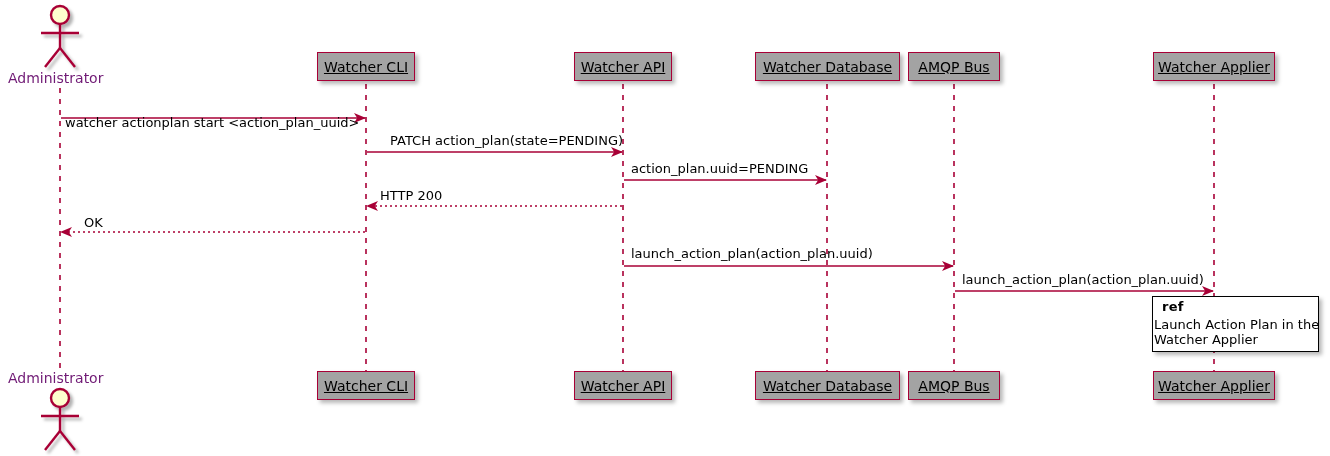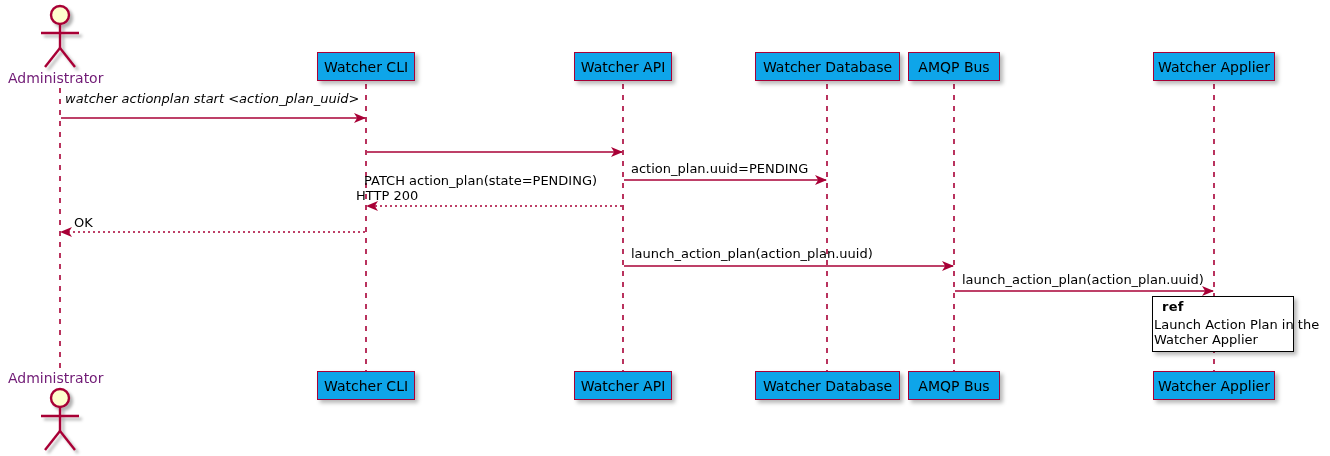--- a/index.html
+++ b/index.html
@@ -23,31 +23,32 @@
     position: absolute;
     left: 0;
     top: 0;
     width: 1330px;
     height: 456px;
   }
   
   .participant {
     position: absolute;
     box-sizing: border-box;
-    background: #0ea5e9;
+    background: #a3a3a3;
     border: 1.5px solid #A80036;
     color: #000000;
     font-size: 14px;
     line-height: 1;
     display: flex;
     align-items: center;
     justify-content: center;
     white-space: nowrap;
     box-shadow: 3px 3px 4px rgba(0,0,0,0.28);
     padding: 0 8px;
+    text-decoration: underline;
   }
   
   .actor-label {
     position: absolute;
     font-size: 14px;
     color: #701a75;
     white-space: nowrap;
     line-height: 1;
   }
   
@@ -173,29 +174,29 @@
   <div class="participant" style="left:908px; top:371px; width:92px; height:29px;">
     <span>AMQP Bus</span>
   </div>
   <div class="participant" style="left:1153px; top:371px; width:122px; height:29px;">
     <span>Watcher Applier</span>
   </div>
 
   <div class="actor-label" style="left:8px; top:71px;">Administrator</div>
   <div class="actor-label" style="left:8px; top:371px;">Administrator</div>
 
-  <div class="msg-label" style="left:65px; top:92px;font-style:italic;">watcher actionplan start &lt;action_plan_uuid&gt;</div>
-  <div class="msg-label" style="left:364px; top:134px;margin-top:40px;">PATCH action_plan(state=PENDING)</div>
+  <div class="msg-label" style="left:65px; top:116px;">watcher actionplan start &lt;action_plan_uuid&gt;</div>
+  <div class="msg-label" style="left:390px; top:134px;">PATCH action_plan(state=PENDING)</div>
   <div class="msg-label" style="left:631px; top:162px;">action_plan.uuid=PENDING</div>
-  <div class="msg-label" style="left:356px; top:189px;">HTTP 200</div>
-  <div class="msg-label" style="left:74px; top:216px;">OK</div>
+  <div class="msg-label" style="left:380px; top:189px;">HTTP 200</div>
+  <div class="msg-label" style="left:84px; top:216px;">OK</div>
   <div class="msg-label" style="left:631px; top:247px;">launch_action_plan(action_plan.uuid)</div>
   <div class="msg-label" style="left:962px; top:273px;">launch_action_plan(action_plan.uuid)</div>
 
-  <div class="ref-box" style="left:1152px; top:296px; width:142px; height:56px;">
+  <div class="ref-box" style="left:1152px; top:296px; width:167px; height:56px;">
     <span class="ref-tab-label">ref</span>
     <div class="ref-body">
       <div>Launch Action Plan in the</div>
       <div>Watcher Applier</div>
     </div>
   </div>
 
 </div>
 
 </body></html>

